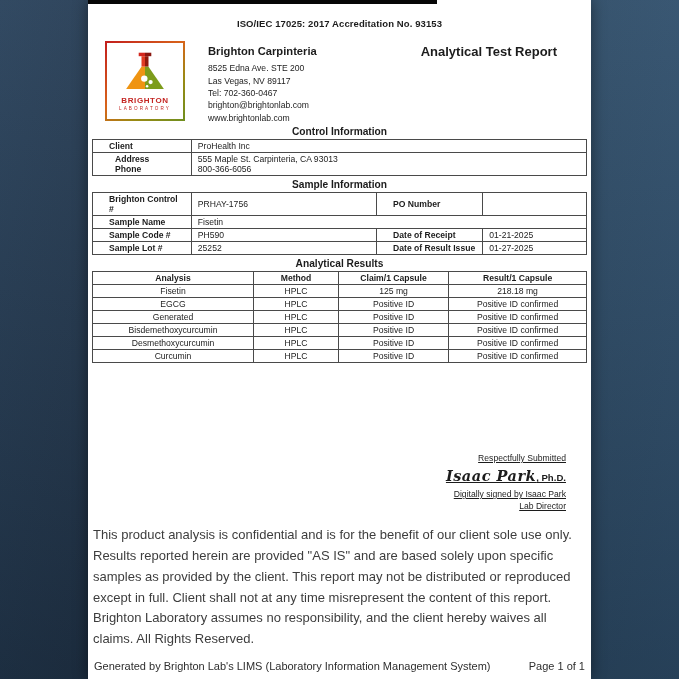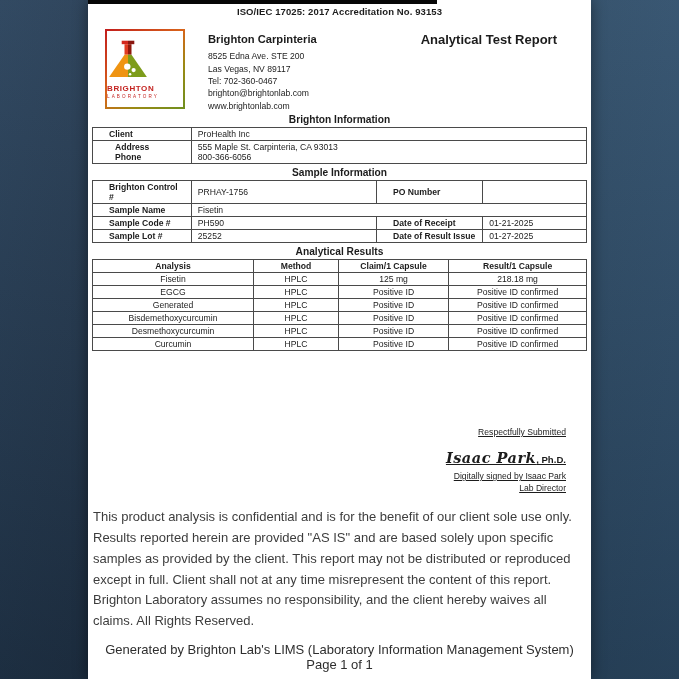--- a/index.html
+++ b/index.html
@@ -12,48 +12,48 @@
       linear-gradient(100deg, #27405a 0%, #213348 38%, #1d2b3f 49%, #2b4862 62%, #315271 100%);
     position:relative;
   }
   .page {
     position:absolute; left:88px; top:0; width:503px; height:679px;
     background:#ffffff;
     box-shadow:0 0 14px rgba(0,0,0,0.45);
     display:flex; flex-direction:column;
   }
   .top-stripe { position:absolute; top:0; left:0; width:349px; height:4px; background:#060606; }
-  .iso-line { text-align:center; font-weight:bold; font-size:9.5px; padding-top:6px; letter-spacing:0.1px; }
+  .iso-line { text-align:center; font-weight:bold; font-size:9.5px; padding-top:18px; letter-spacing:0.1px; }
   .header { display:flex; align-items:flex-start; padding:12px 16px 0 17px; height:94px; }
   .logo-frame {
     width:80px; height:80px; flex:0 0 80px;
     background:linear-gradient(140deg,#c21d1d 0%,#d8641a 45%,#9b8a14 70%,#6f8f1f 100%);
     padding:2px;
   }
   .logo-inner {
     width:100%; height:100%; background:#fff;
-    display:flex; flex-direction:column; align-items:flex-start; justify-content:center;
+    display:flex; flex-direction:column; align-items:center; justify-content:center;
   }
   .brand-name { color:#c42421; font-weight:bold; font-size:8px; letter-spacing:0.6px; margin-top:2px; }
   .brand-sub { color:#c42421; font-size:4.6px; letter-spacing:2.1px; margin-top:1px; }
   .lab-info { margin-left:23px; font-size:8.6px; line-height:1.44; padding-top:2px; }
   .lab-name { font-weight:bold; font-size:11.2px; margin-bottom:3px; }
   .report-title { margin-left:auto; font-weight:bold; font-size:13px; padding-top:3px; padding-right:18px; white-space:nowrap; }
   .section-title { text-align:center; font-weight:bold; font-size:10.2px; margin-top:3px; margin-bottom:2px; }
   table { width:495px; margin:0 auto; border-collapse:collapse; font-size:8.6px; table-layout:fixed; }
   td { border:1px solid #4a4a4a; padding:1px 6px; height:13px; vertical-align:middle; }
   .lbl { font-weight:bold;padding-left:16px; }
   .results-table td { text-align:center; padding:1px 3px; }
   .spacer { flex:1; }
   .sig-block { text-align:right; padding-right:25px; font-size:8.6px; line-height:1.35;text-decoration:underline; }
   .sig-name { font-family:"DejaVu Serif","Liberation Serif",serif; font-style:italic; font-weight:bold; font-size:14.5px; letter-spacing:0.5px; }
   .sig-cred { font-weight:bold; font-size:9.6px; font-family:"Liberation Sans",sans-serif; font-style:normal; }
-  .sig-row-name { margin:10px 0 3px; }
+  .sig-row-name { margin:2px 0 3px; }
   .disclaimer { margin:13px 5px 0 5px; font-size:13px; color:#3d3d3d; line-height:1.6; }
-  .footer { display:flex; justify-content:space-between; align-items:center; margin:0 6px 7px 6px; font-size:13px; color:#2e2e2e; padding-top:10px;flex-direction:column; }
+  .footer { display:flex; justify-content:space-between; align-items:center; margin:0 6px 7px 6px; font-size:11px; color:#2e2e2e; padding-top:10px; }
 </style>
 </head>
 <body>
 
 <div class="page">
   <div class="top-stripe"></div>
 
   <div class="iso-line">ISO/IEC 17025: 2017 Accreditation No. 93153</div>
 
   <div class="header">
@@ -78,21 +78,21 @@
       <div class="lab-name">Brighton Carpinteria</div>
       <div>8525 Edna Ave. STE 200</div>
       <div>Las Vegas, NV 89117</div>
       <div>Tel: 702-360-0467</div>
       <div>brighton@brightonlab.com</div>
       <div>www.brightonlab.com</div>
     </div>
     <div class="report-title">Analytical Test Report</div>
   </div>
 
-  <div class="section-title">Brighton Information</div>
+  <div class="section-title">Control Information</div>
   <table>
     <colgroup>
         <col style="width:20%">
         <col style="width:80%">
       </colgroup>
     <tbody>
         <tr>
       <td class="lbl">Client</td>
       <td>ProHealth Inc</td>
     </tr>

